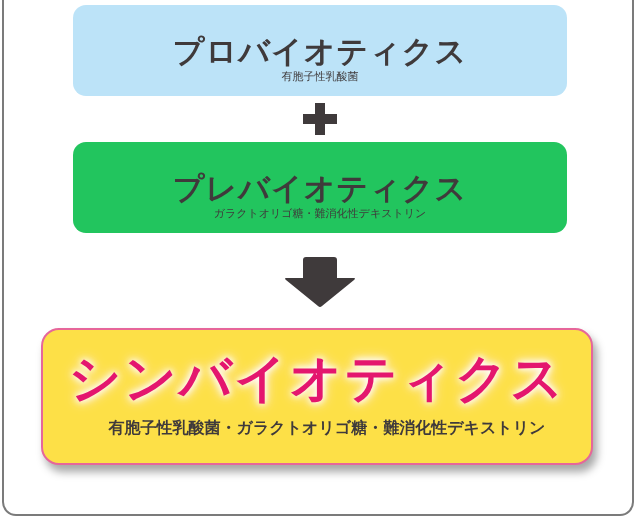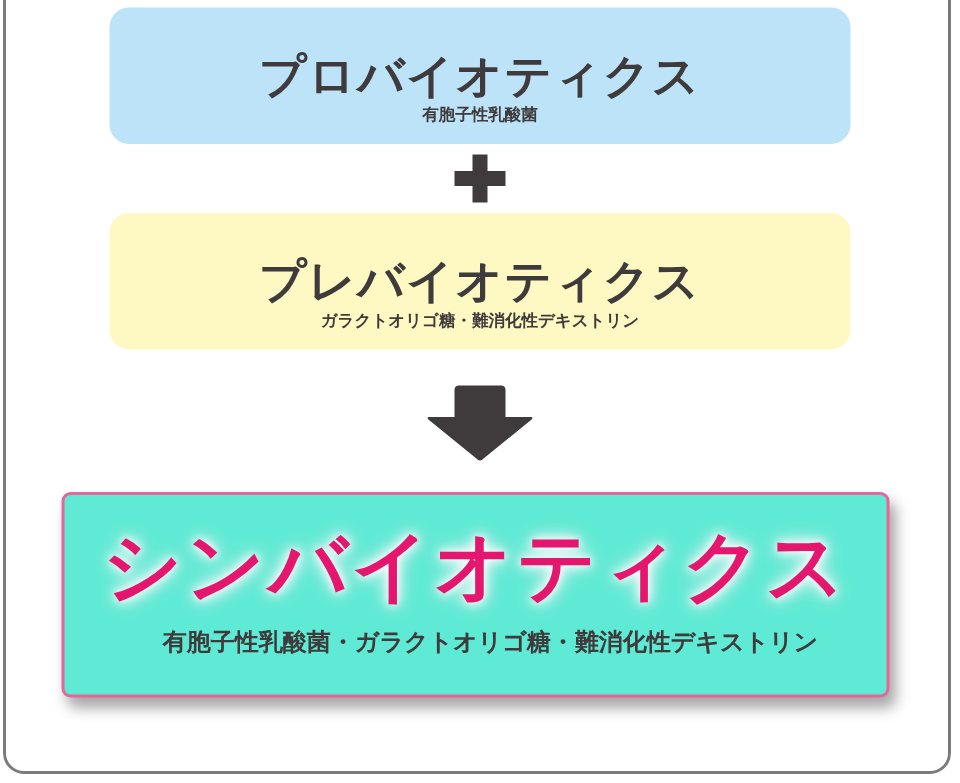--- a/index.html
+++ b/index.html
@@ -8,36 +8,36 @@
   .frame {
     position: absolute; left: 2px; top: -20px; width: 632px; height: 536px;
     border: 2px solid #7b7b7b; border-radius: 0 0 14px 14px; box-sizing: border-box;
     background: #ffffff;
   }
   .box {
     position: absolute; left: 73px; width: 494px; height: 91px;
     border-radius: 13px; text-align: center; box-sizing: border-box;
   }
   .box-pro { top: 5px; background: #bce3f8; }
-  .box-pre { top: 142px; background: #fef9c3; }
+  .box-pre { top: 142px; background: #22c55e; }
   .box .title {
     display: block; color: #3f3a3b; font-weight: bold;
     font-size: 31px; letter-spacing: 1px; line-height: 36px; padding-top: 28px;
   }
   .box .sub {
     display: block; color: #3f3a3b; font-size: 11px; line-height: 14px; margin-top: 1px;
-    font-weight: bold;
+    font-weight: normal;
   }
   .plus { position: absolute; left: 303px; top: 103px; width: 34px; height: 32px; }
   .plus .h { position: absolute; left: 0; top: 11px; width: 34px; height: 10px; background: #3f3a3b; }
   .plus .v { position: absolute; left: 12px; top: 0; width: 10px; height: 32px; background: #3f3a3b; }
   .arrow { position: absolute; left: 284px; top: 256px; width: 72px; height: 52px; }
   .big {
     position: absolute; left: 41px; top: 328px; width: 552px; height: 137px;
-    background: #5eead4; border: 2px solid #e6669a; border-radius: 6px;
+    background: #fde047; border: 2px solid #e6669a; border-radius: 18px;
     box-sizing: border-box; text-align: center;
     box-shadow: 4px 7px 9px rgba(0,0,0,0.35);
   }
   .big .title {
     display: block; color: #e4166e; font-weight: bold; font-size: 52px;
     line-height: 60px; padding-top: 18px; letter-spacing: 2px;
     text-shadow: 0 0 6px #ffffff, 0 0 10px #ffffff, 0 0 14px #ffe8f2;
   }
   .big .sub {
     display: block; color: #3f3a3b; font-size: 16px; line-height: 20px; margin-top: 10px;

